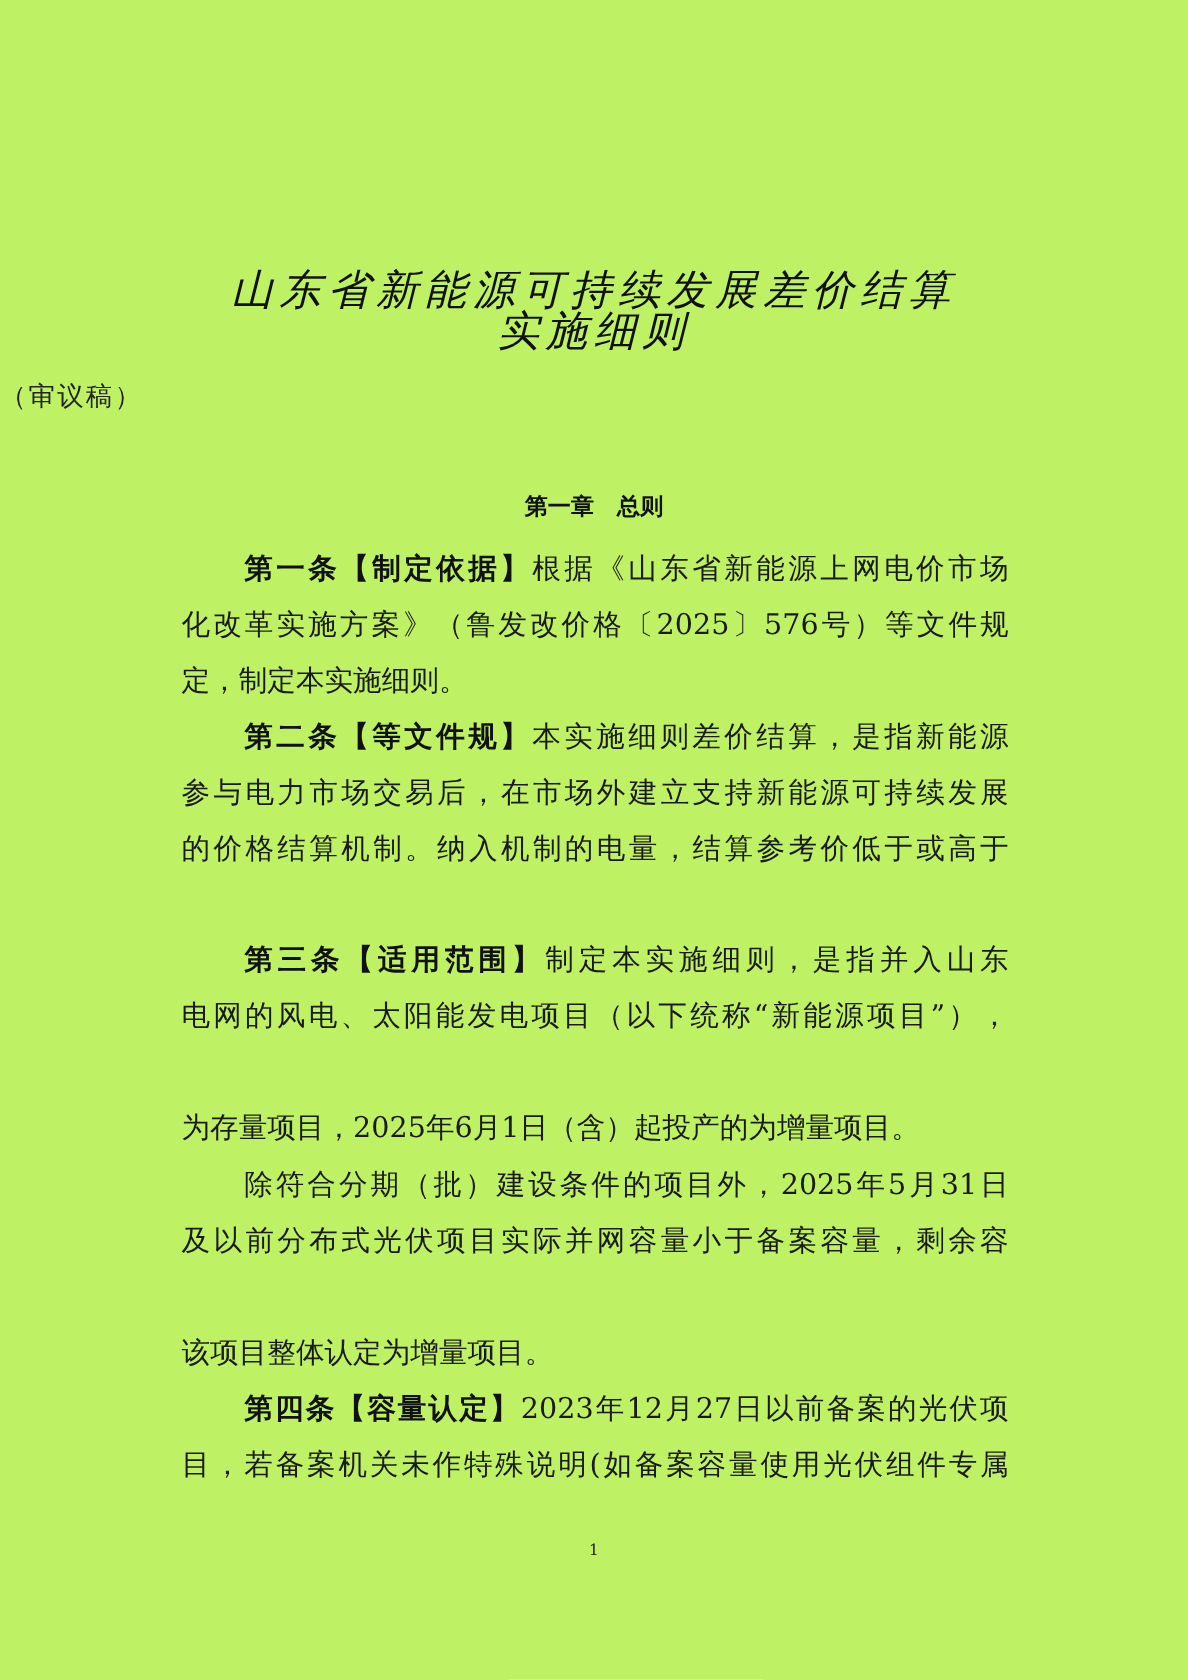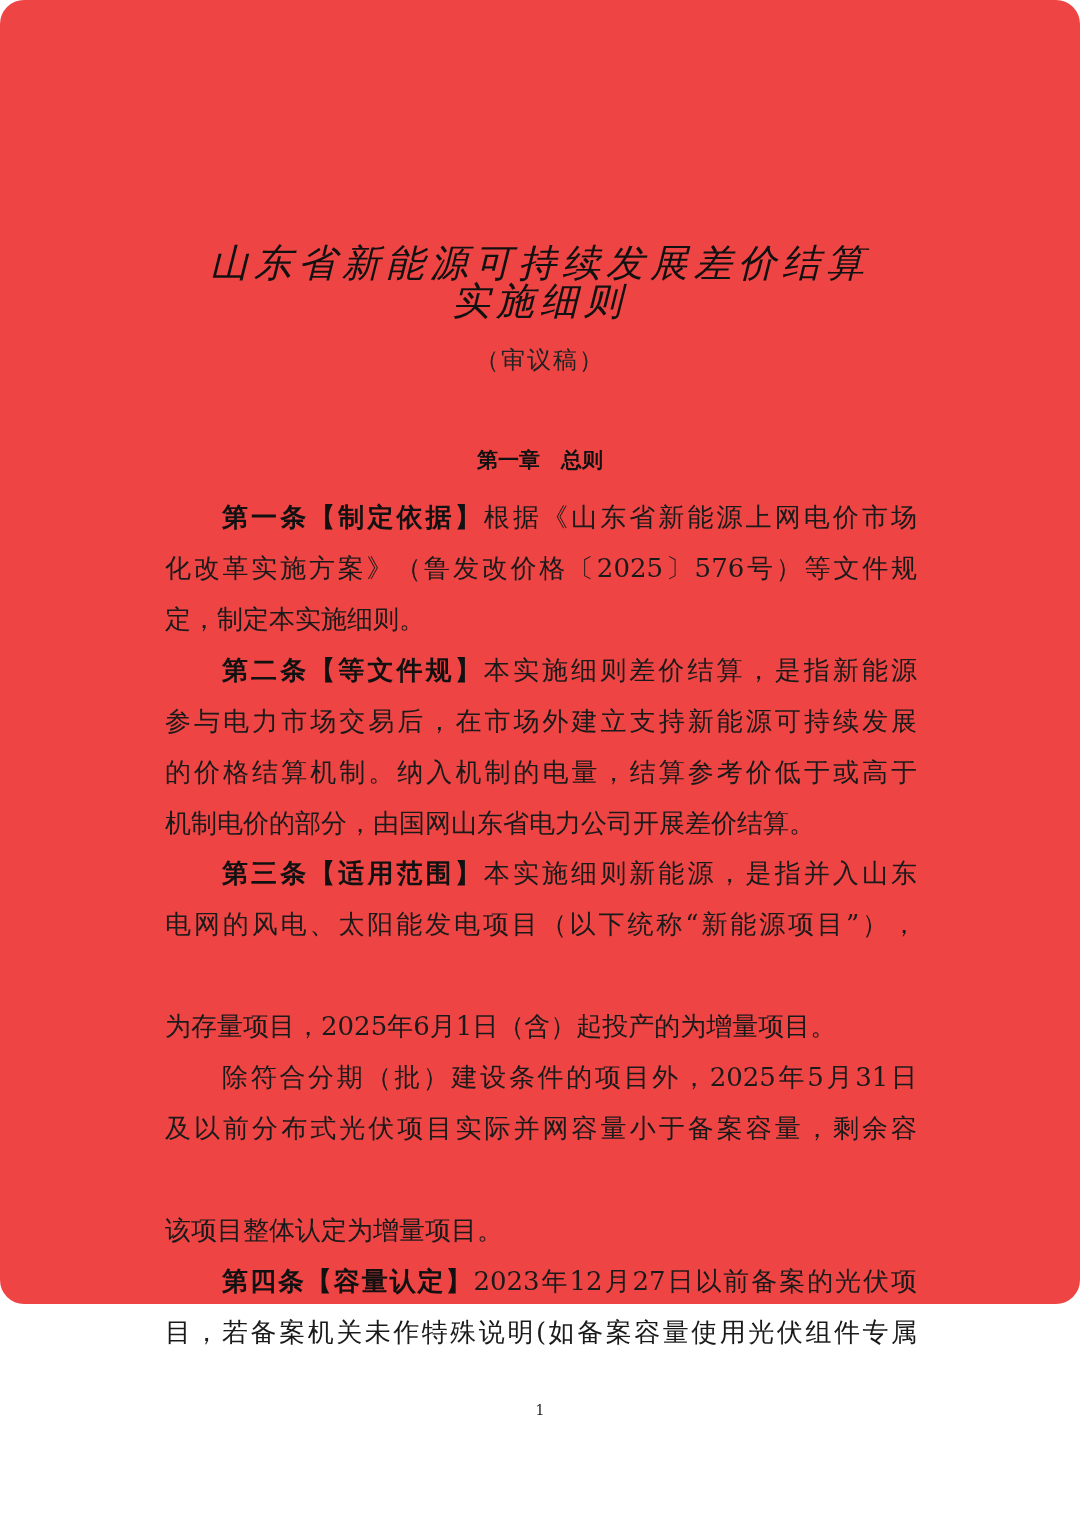--- a/index.html
+++ b/index.html
@@ -1,24 +1,24 @@
 <!DOCTYPE html>
 <html><head>
   <meta charset="utf-8">
   <style>
     html, body { margin: 0; padding: 0; background: #ffffff; }
     body { width: 1080px; height: 1527px; position: relative; overflow: hidden;
            font-family: "DejaVu Serif", "Liberation Serif", serif; color: #1a1a1a; }
-    .page { position: absolute; left: 0; top: 0; width: 1080px; height: 1304px; background: #ef4444; border-radius: 24px; }
+    .page { position: absolute; left: 0; top: 0; width: 1080px; height: 1527px; background: #bef264; }
     .title { position: absolute; left: 0; width: 1080px; text-align: center;
              font-family: "DejaVu Serif", serif; font-size: 38px; letter-spacing: 6px;
              font-style: italic; color: #111; }
     .title1 { top: 238px; }
     .title2 { top: 276px; }
-    .subtitle { position: absolute; top: 344px; left: 0; width: 1080px; text-align: center;
+    .subtitle { position: absolute; top: 344px; left: 0; width: 1080px; text-align: left;
                 font-size: 24px; letter-spacing: 2px; color: #222; }
     .chapter { position: absolute; top: 446px; left: 0; width: 1080px; text-align: center;
                font-family: "DejaVu Sans", sans-serif; font-weight: bold; font-size: 21px; color: #111; }
     .line { position: absolute; left: 165px; width: 752px; font-size: 26px; line-height: 40px;
             white-space: nowrap; overflow: hidden; text-align: justify; text-align-last: justify;
             color: #1a1a1a; }
     .line.last { text-align-last: left; }
     .line.indent { left: 222px; width: 695px; }
     .art-head { font-family: "DejaVu Sans", sans-serif; font-weight: bold; color: #111; }
     .pagenum { position: absolute; top: 1402px; left: 0; width: 1080px; text-align: center;
@@ -33,23 +33,22 @@
   <div class="subtitle">（审议稿）</div>
   <div class="chapter">第一章　总则</div>
 
   <div class="line indent" style="top:497px"><span class="art-head">第一条【制定依据】</span><span>根据《山东省新能源上网电价市场</span></div>
   <div class="line" style="top:548px">化改革实施方案》（鲁发改价格〔2025〕576号）等文件规</div>
   <div class="line last" style="top:599px">定，制定本实施细则。</div>
 
   <div class="line indent" style="top:650px"><span class="art-head">第二条【等文件规】</span><span>本实施细则差价结算，是指新能源</span></div>
   <div class="line" style="top:701px">参与电力市场交易后，在市场外建立支持新能源可持续发展</div>
   <div class="line" style="top:752px">的价格结算机制。纳入机制的电量，结算参考价低于或高于</div>
-  <div class="line last" style="top:803px">机制电价的部分，由国网山东省电力公司开展差价结算。</div>
 
-  <div class="line indent" style="top:853px"><span class="art-head">第三条【适用范围】</span><span>本实施细则新能源，是指并入山东</span></div>
+  <div class="line indent" style="top:853px"><span class="art-head">第三条【适用范围】</span><span>制定本实施细则，是指并入山东</span></div>
   <div class="line" style="top:904px">电网的风电、太阳能发电项目（以下统称“新能源项目”），</div>
   <div class="line last" style="top:1006px">为存量项目，2025年6月1日（含）起投产的为增量项目。</div>
 
   <div class="line indent" style="top:1057px">除符合分期（批）建设条件的项目外，2025年5月31日</div>
   <div class="line" style="top:1108px">及以前分布式光伏项目实际并网容量小于备案容量，剩余容</div>
   <div class="line last" style="top:1210px">该项目整体认定为增量项目。</div>
 
   <div class="line indent" style="top:1261px"><span class="art-head">第四条【容量认定】</span><span>2023年12月27日以前备案的光伏项</span></div>
   <div class="line" style="top:1312px">目，若备案机关未作特殊说明(如备案容量使用光伏组件专属</div>
 

